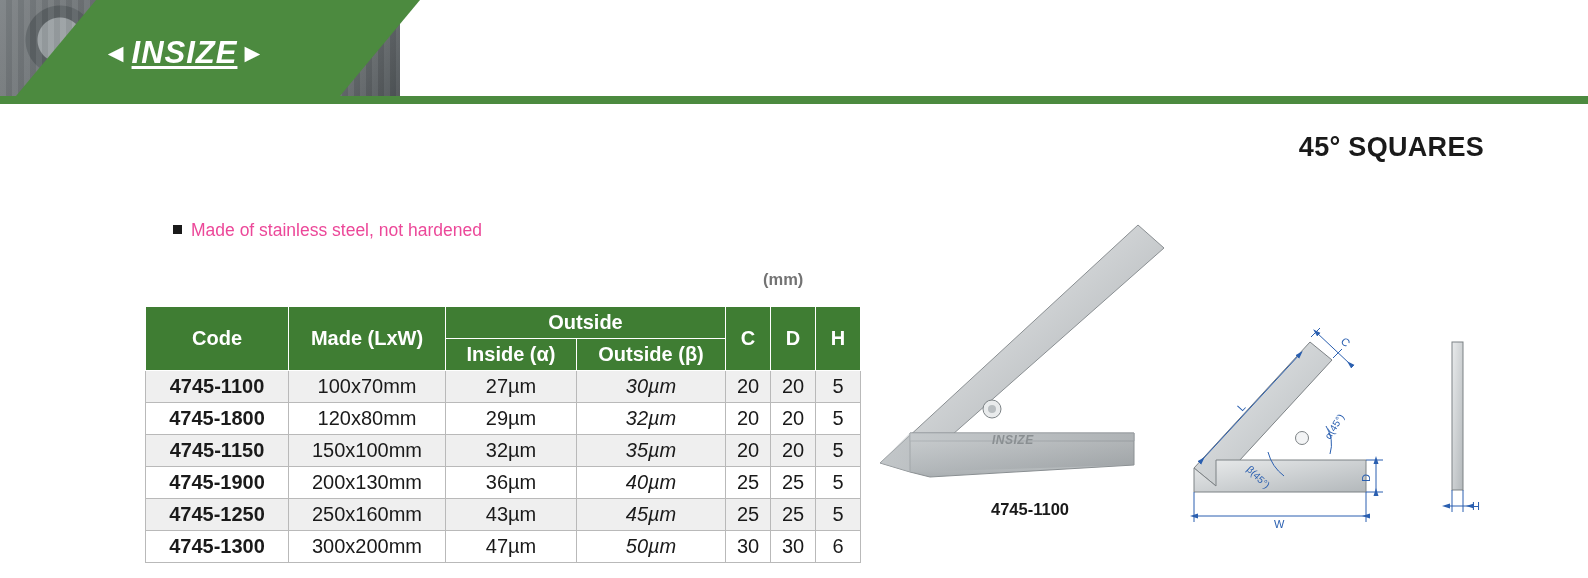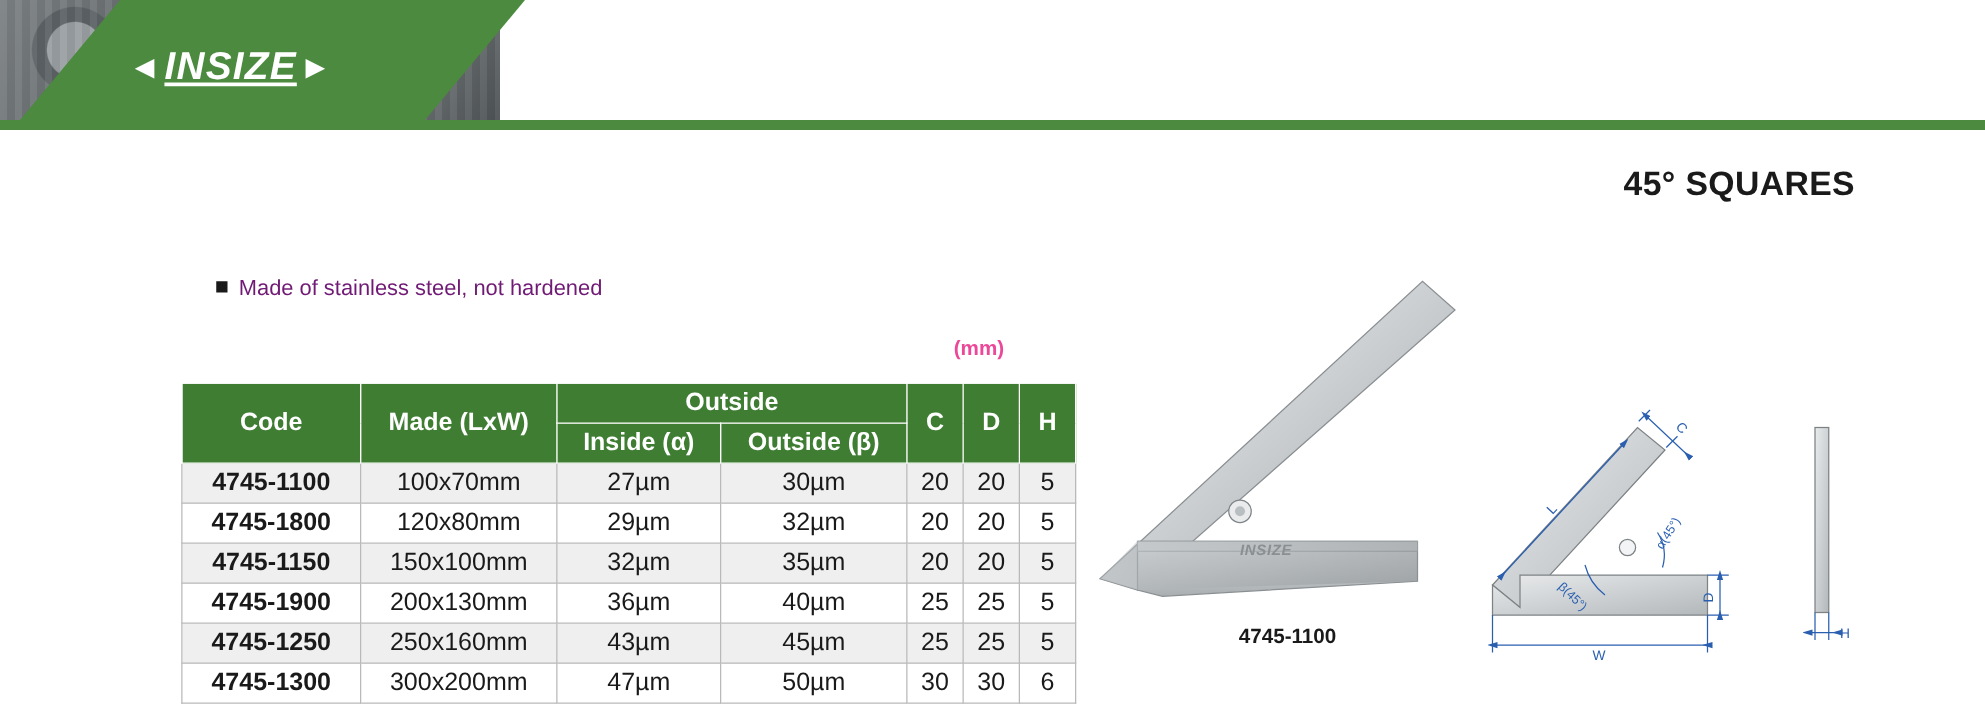--- a/index.html
+++ b/index.html
@@ -105,39 +105,39 @@
   }
 
   
   .bullet-row {
     position: absolute;
     left: 146px;
     top: 220px;
     display: flex;
     align-items: baseline;
     font-size: 17.5px;
-    color: #701a75;
+    color: #ec4899;
     padding-left: 27px;
   }
   .bullet-mark {
     width: 9px; height: 9px;
     background: #1a1a1a;
     margin-right: 9px;
     position: relative;
     top: -2px;
   }
 
   
   .unit-label {
     position: absolute;
     left: 763px;
     top: 270px;
     font-size: 16.5px;
     font-weight: bold;
-    color: #ec4899;
+    color: #737373;
   }
   table.spec {
     position: absolute;
     left: 145px;
     top: 306px;
     border-collapse: collapse;
     font-size: 20px;
     color: #1a1a1a;
   }
   table.spec th {
@@ -159,21 +159,21 @@
   }
   table.spec tbody tr:nth-child(even) td {
     background: #ffffff;
   }
   td.code-cell {
     font-weight: bold;
     width: 126px;
   }
   td.size-cell { width: 140px; }
   td.acc-cell-in { width: 114px; margin-top: 12px; }
-  td.acc-cell-out { width: 132px; }
+  td.acc-cell-out { width: 132px; font-style: italic; }
   td.cdh-cell { width: 28px; }
 
   
   .product-figure {
     position: absolute;
     left: 870px;
     top: 215px;
     width: 320px;
     height: 290px;
   }

